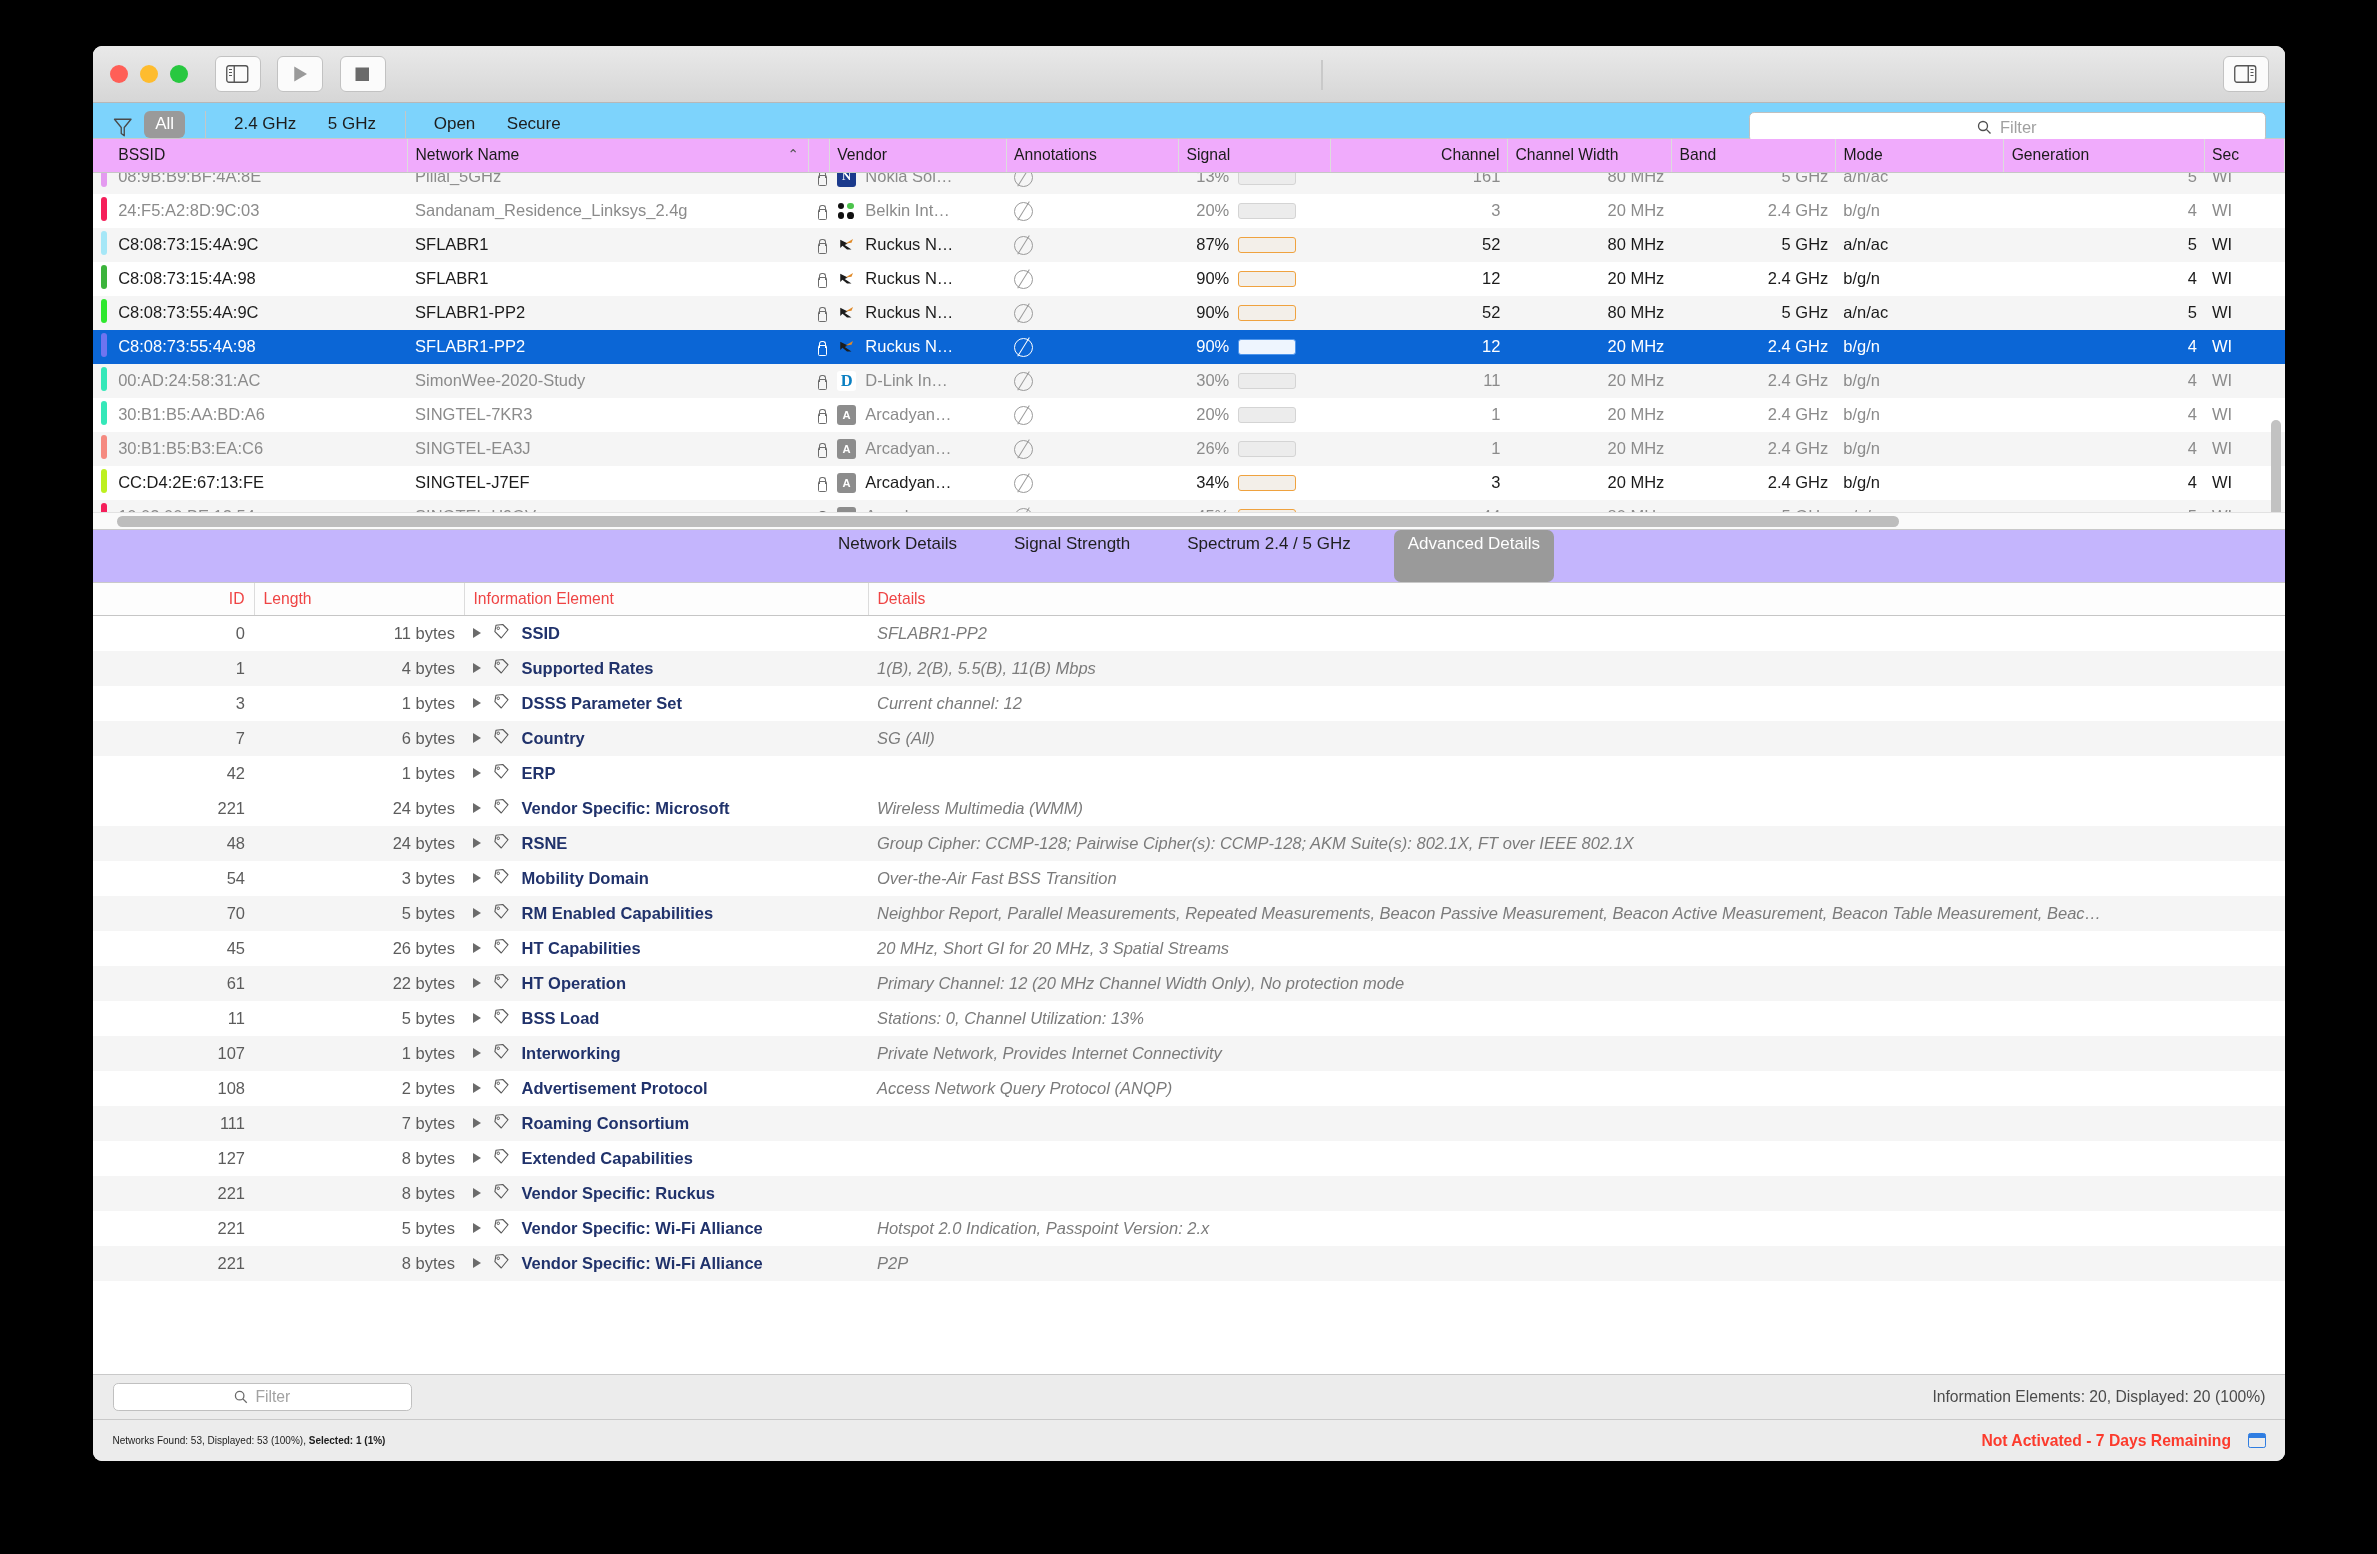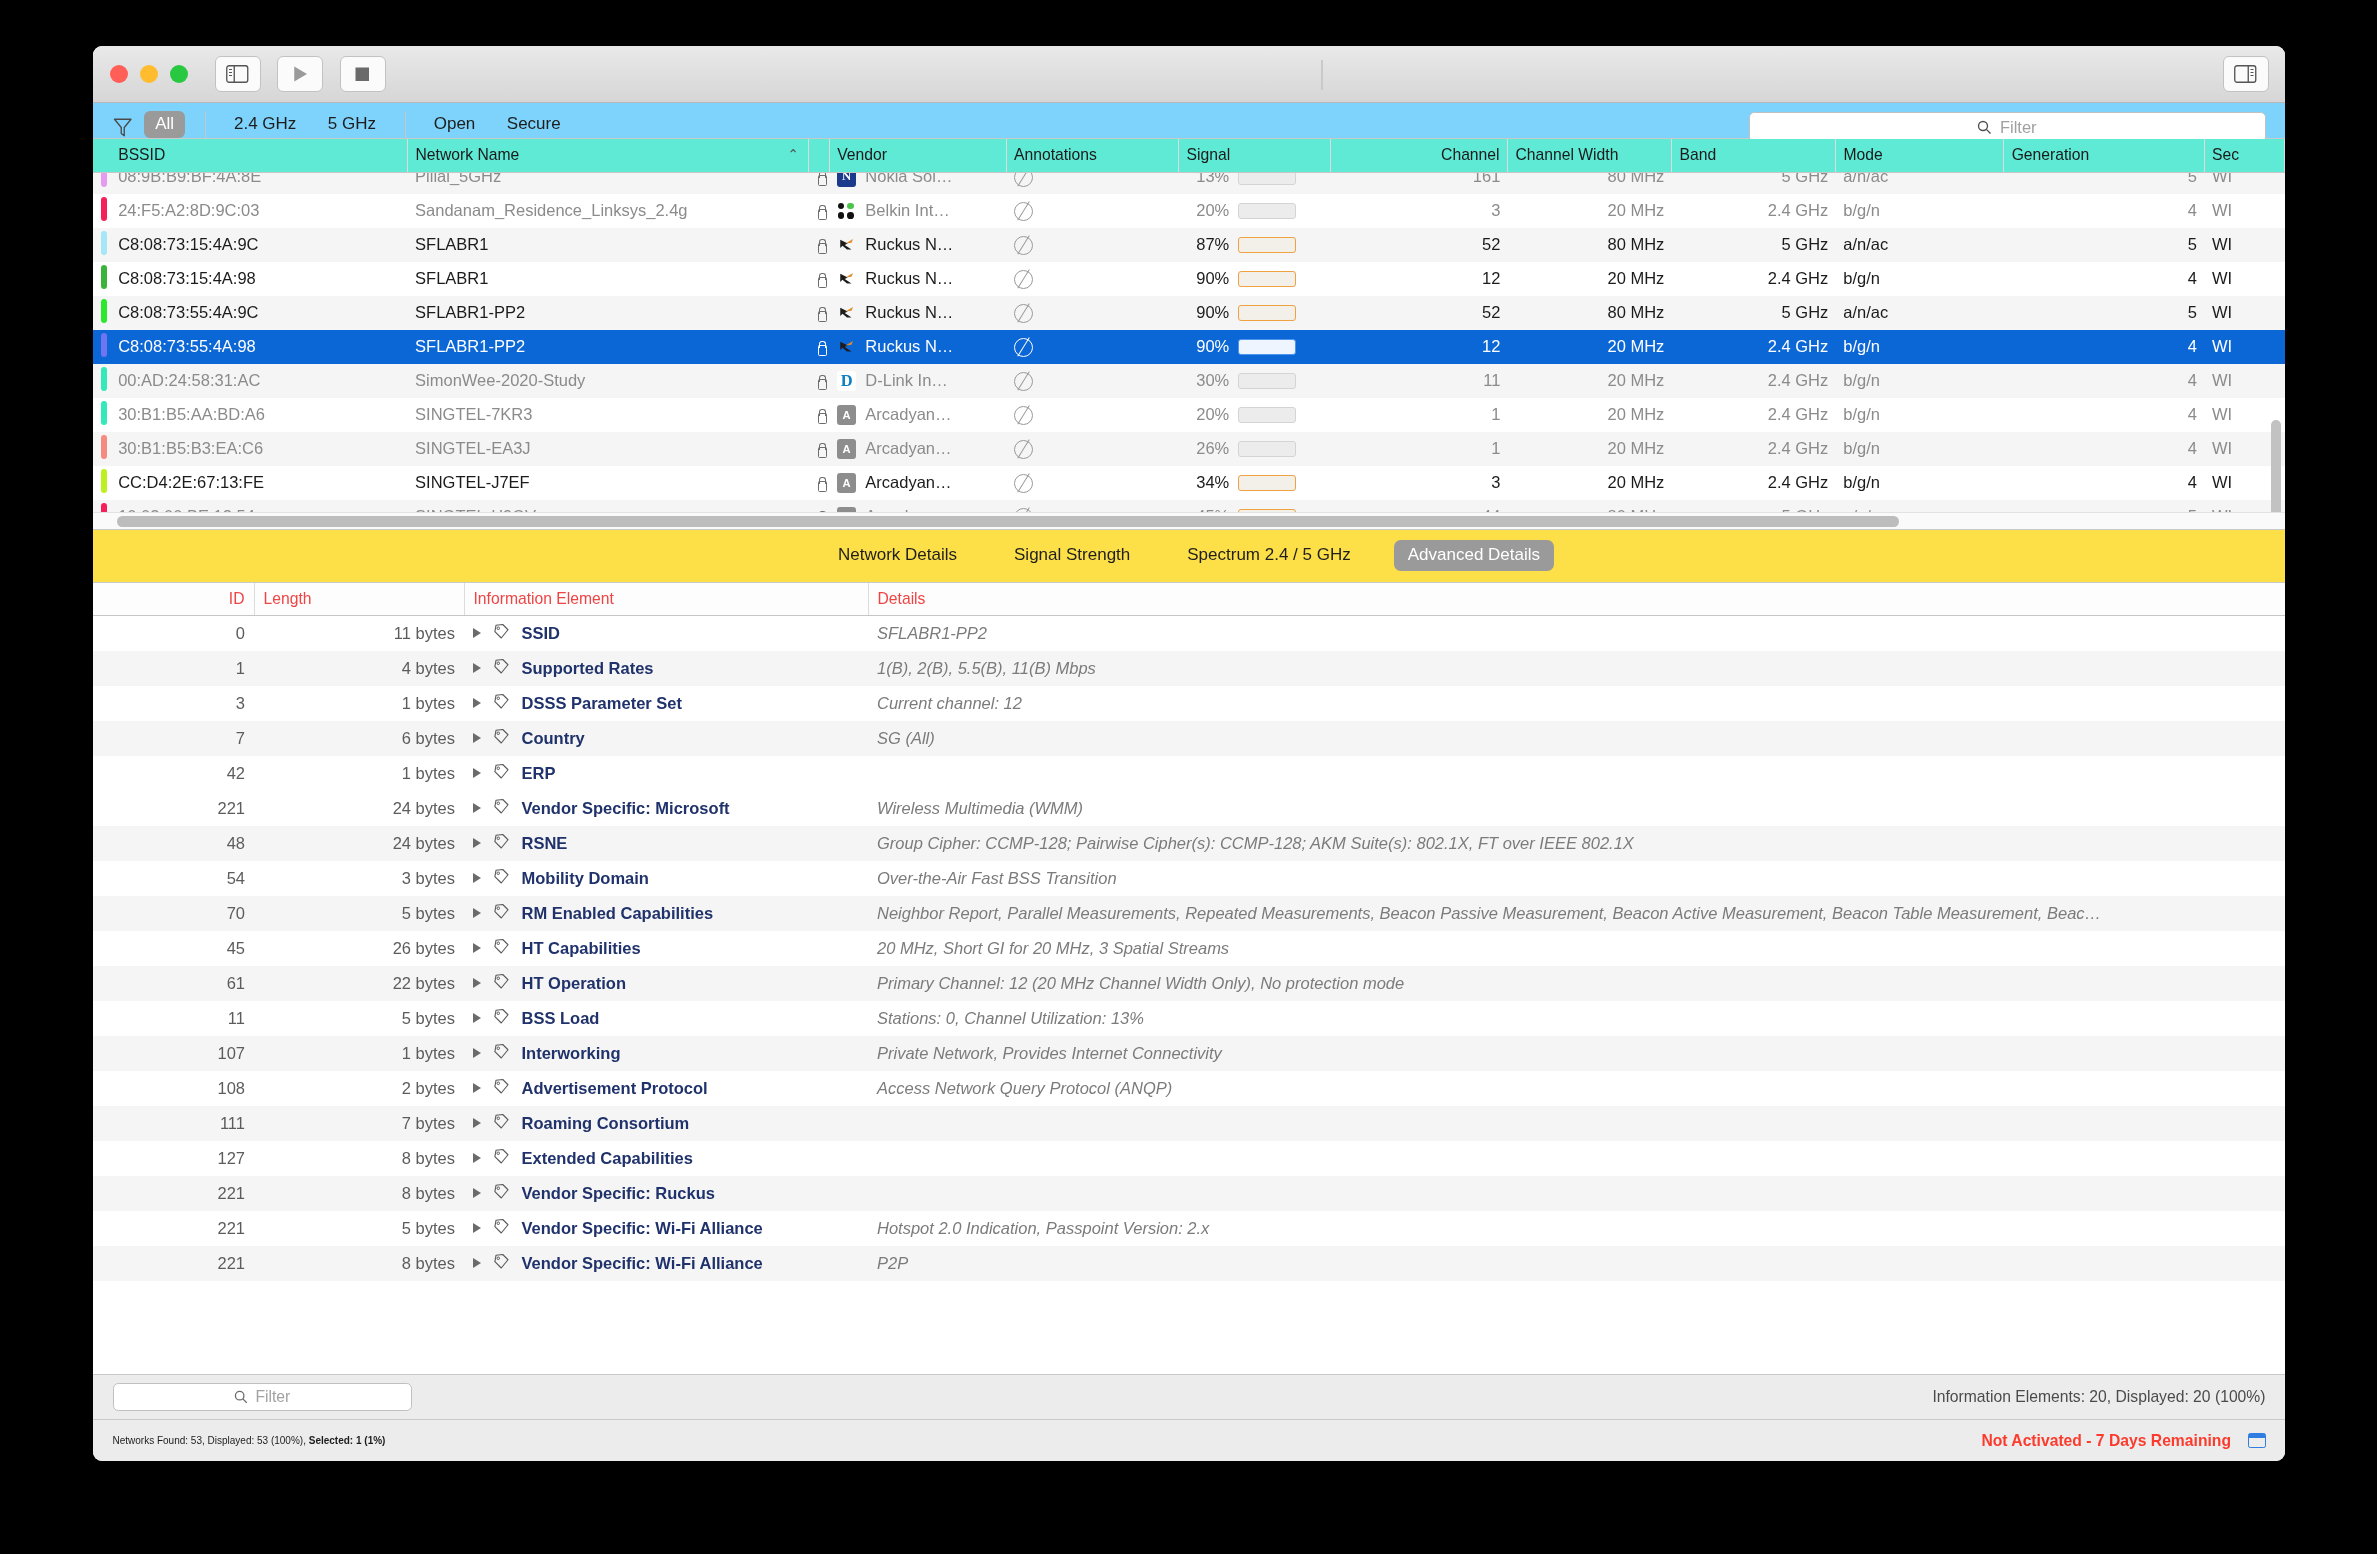--- a/index.html
+++ b/index.html
@@ -86,21 +86,21 @@
   }
   .search-box .ph { font-size: 16.5px; color: #a0a0a0; }
 
   
   .net-wrap { flex: 0 0 auto; position: relative; background: #fff; }
   table.grid { width: 100%; border-collapse: collapse; table-layout: fixed; }
   .net-head th {
     height: 33px;
     font-size: 15.7px; font-weight: 400; color: #1a1a1a;
     text-align: left;
-    background: #5eead4;
+    background: #f0abfc;
     border-bottom: 0.7px solid #c6c6c6;
     border-right: 0.7px solid #dcdcdc;
     padding: 0 7.5px;
     vertical-align: middle;
     white-space: nowrap; overflow: hidden;
   }
   .net-head th.swatch-h { border-right: none; }
   .net-head th.num { text-align: right; }
   .sort-caret { float: right; color: #555; font-size: 13.5px; margin-right: 1.5px; }
 
@@ -199,23 +199,23 @@
     background: #bdbdbd;
   }
   .vscroll-thumb {
     position: absolute; right: 4.5px; top: 247px;
     width: 9.7px; height: 114px; border-radius: 5.2px;
     background: #c2c2c2;
   }
 
   
   .tabbar {
-    height: 54px; background: #fde047;
+    height: 54px; background: #c4b5fd;
     border-top: 0.7px solid #c9c9c9; border-bottom: 0.7px solid #c9c9c9;
-    display: flex; align-items: center; justify-content: center; gap: 12px;
+    display: flex; justify-content: center; gap: 12px;
     flex: 0 0 auto;
   }
   .tab {
     font-size: 17px; color: #1f1f1f;
     padding: 4.5px 13.5px 6px; border-radius: 6.7px;
     margin: 0 9px;
   }
   .tab.active { background: #9a9a9a; color: #fff; }
 
   

